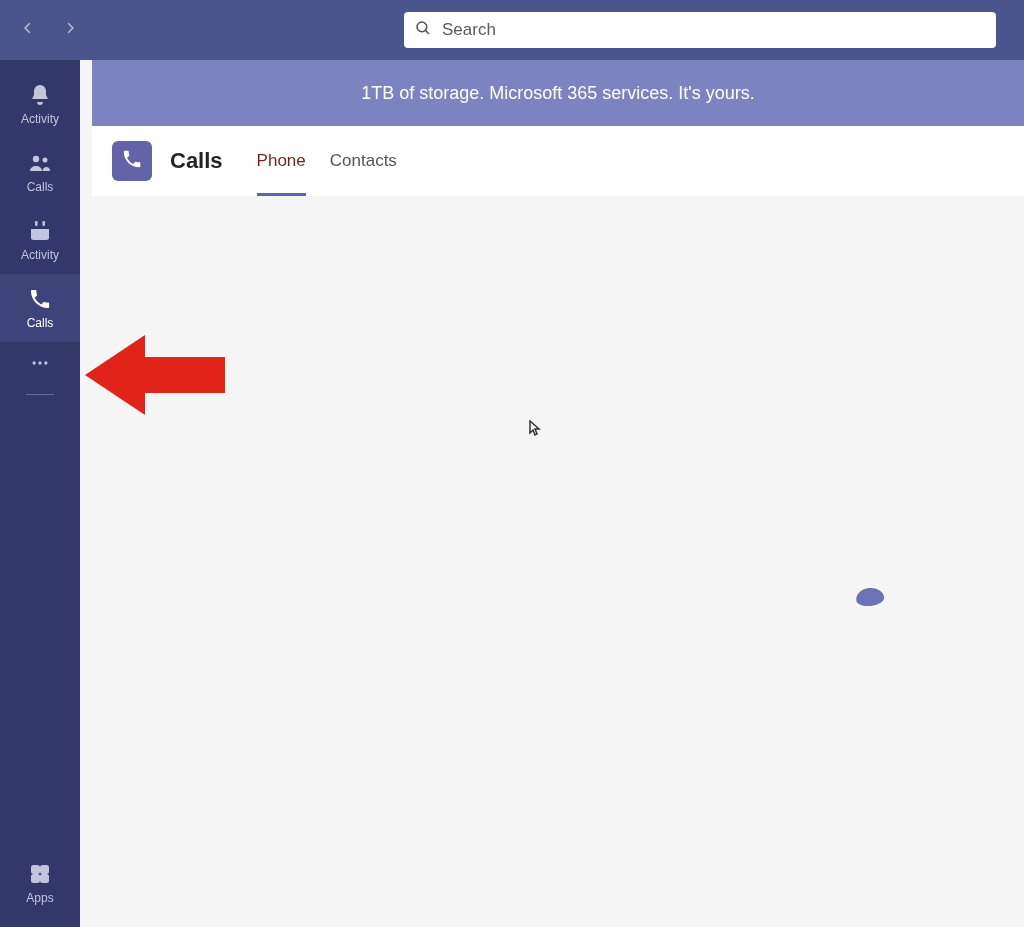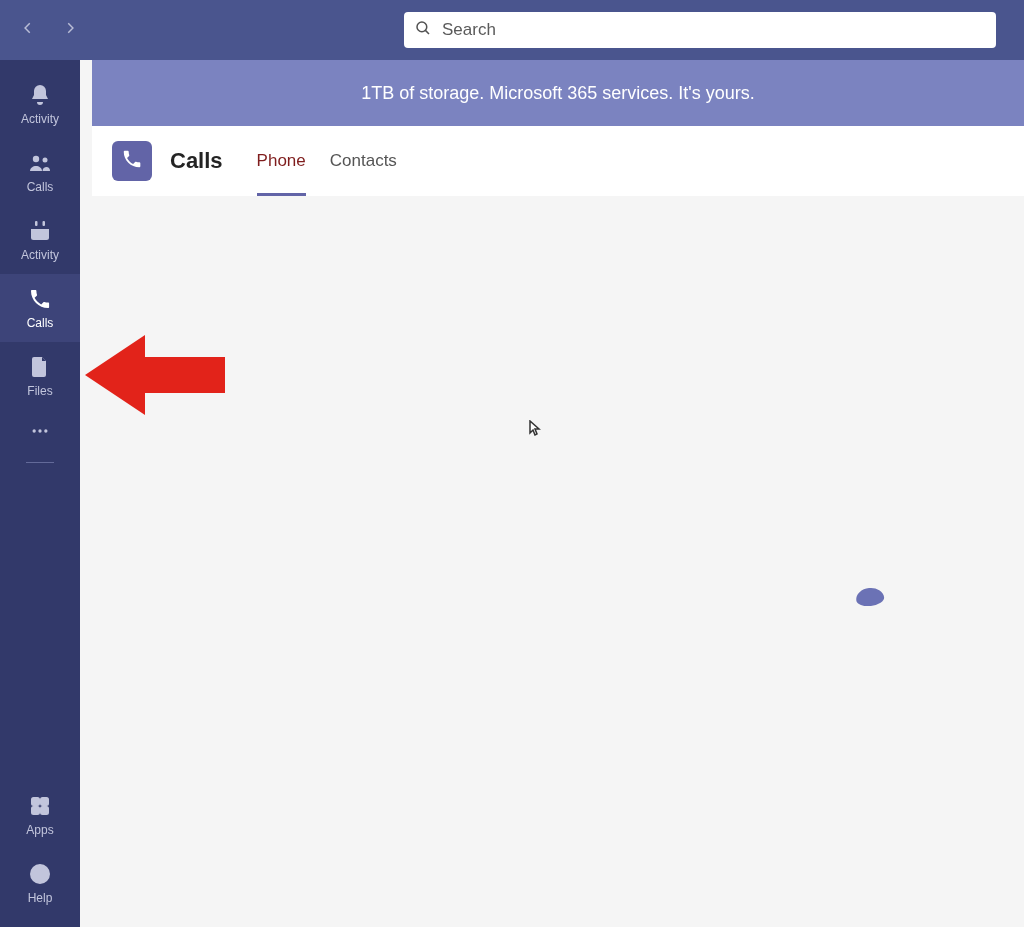--- a/index.html
+++ b/index.html
@@ -233,29 +233,20 @@
         <span class="side-label">Activity</span>
       </div>
       <div class="side-item active">
         <span class="icon">
           <svg viewBox="0 0 24 24">
               <path d="M6.6 10.8c1.4 2.8 3.8 5.2 6.6 6.6l2.2-2.2c.3-.3.7-.4 1-.2 1.2.4 2.4.6 3.7.6.6 0 1 .4 1 1V20c0 .6-.4 1-1 1C10.6 21 3 13.4 3 4c0-.6.4-1 1-1h3.4c.6 0 1 .4 1 1 0 1.3.2 2.5.6 3.7.1.4 0 .8-.2 1l-2.2 2.1z"></path>
             </svg>
         </span>
         <span class="side-label">Calls</span>
       </div>
-      <div class="side-item">
-        <span class="icon">
-          <svg viewBox="0 0 24 24">
-              <path d="M6 2h8l4 4v14a2 2 0 0 1-2 2H6a2 2 0 0 1-2-2V4a2 2 0 0 1 2-2z"></path>
-              <path d="M14 2v4h4" fill="#32396a"></path>
-            </svg>
-        </span>
-        <span class="side-label">Files</span>
-      </div>
 
       <div class="side-more">
         <span>
           <svg viewBox="0 0 24 24">
               <circle cx="5" cy="12" r="2"></circle>
               <circle cx="12" cy="12" r="2"></circle>
               <circle cx="19" cy="12" r="2"></circle>
             </svg>
         </span>
       </div>
@@ -267,30 +258,20 @@
         <div class="side-item">
           <span class="icon">
             <svg viewBox="0 0 24 24" fill="none" stroke="currentColor" stroke-width="2">
                 <rect x="4" y="4" width="7" height="7" rx="1.5"></rect>
                 <rect x="13" y="4" width="7" height="7" rx="1.5"></rect>
                 <rect x="4" y="13" width="7" height="7" rx="1.5"></rect>
                 <rect x="13" y="13" width="7" height="7" rx="1.5"></rect>
               </svg>
           </span>
           <span class="side-label">Apps</span>
-        </div>
-        <div class="side-item">
-          <span class="icon">
-            <svg viewBox="0 0 24 24" fill="none" stroke="currentColor" stroke-width="2">
-                <circle cx="12" cy="12" r="9"></circle>
-                <path d="M9.5 9.5a2.5 2.5 0 1 1 3.5 2.3c-.8.4-1 .9-1 1.7"></path>
-                <circle cx="12" cy="17" r="1" fill="currentColor" stroke="none"></circle>
-              </svg>
-          </span>
-          <span class="side-label">Help</span>
         </div>
       </div>
     </div>
 
     <div class="main">
       <div class="banner">
         <span>1TB of storage. Microsoft 365 services. It's yours.</span>
       </div>
 
       <div class="page-header">

